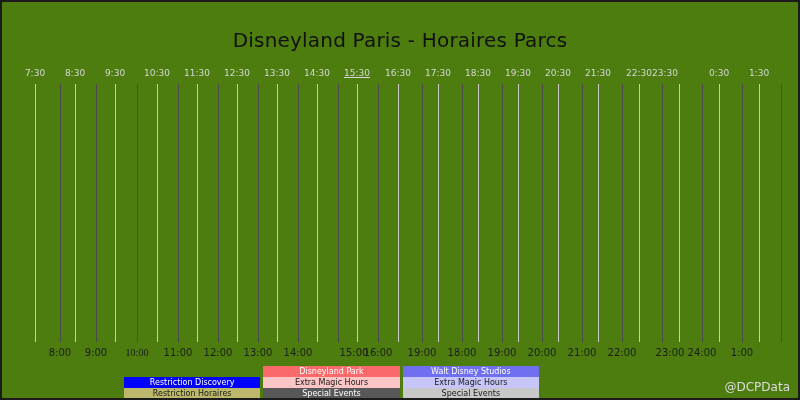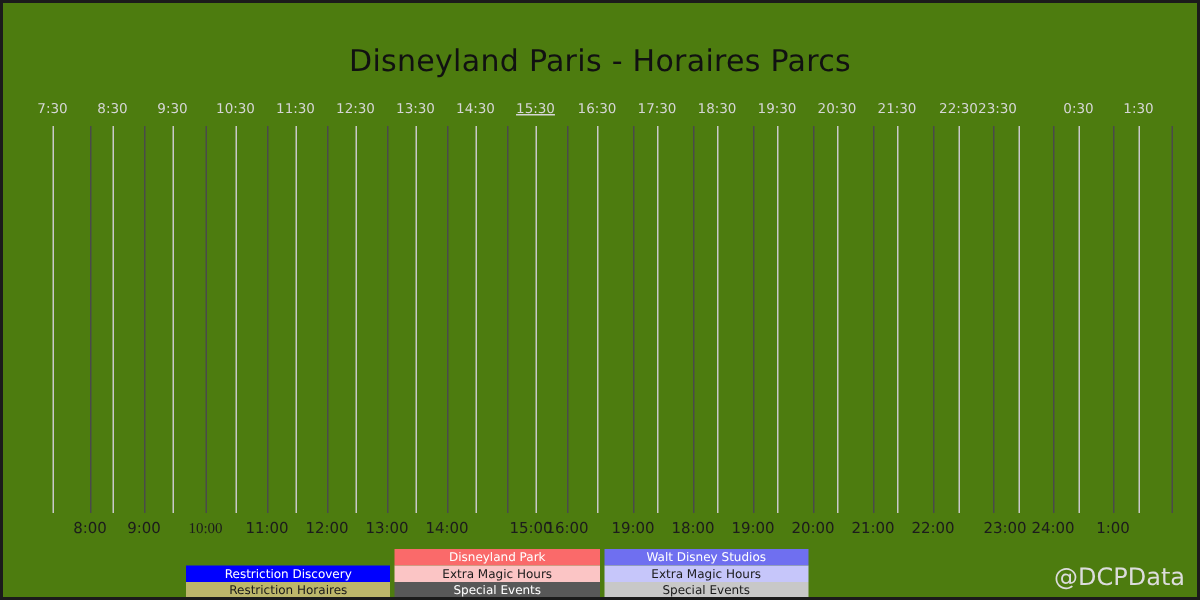--- a/index.html
+++ b/index.html
@@ -85,21 +85,21 @@
     text-align: center;
     font-size: 8px;
     white-space: nowrap;
     overflow: hidden;
   }
   
   #watermark {
     position: absolute;
     right: 8px;
     bottom: 4px;
-    font-size: 16px;
+    font-size: 12px;
     color: #dcdcdc;
     white-space: nowrap;
   }
 </style>
 </head>
 <body>
 
 <div id="chart-root">
 
   <div id="chart-title">Disneyland Paris - Horaires Parcs</div>

